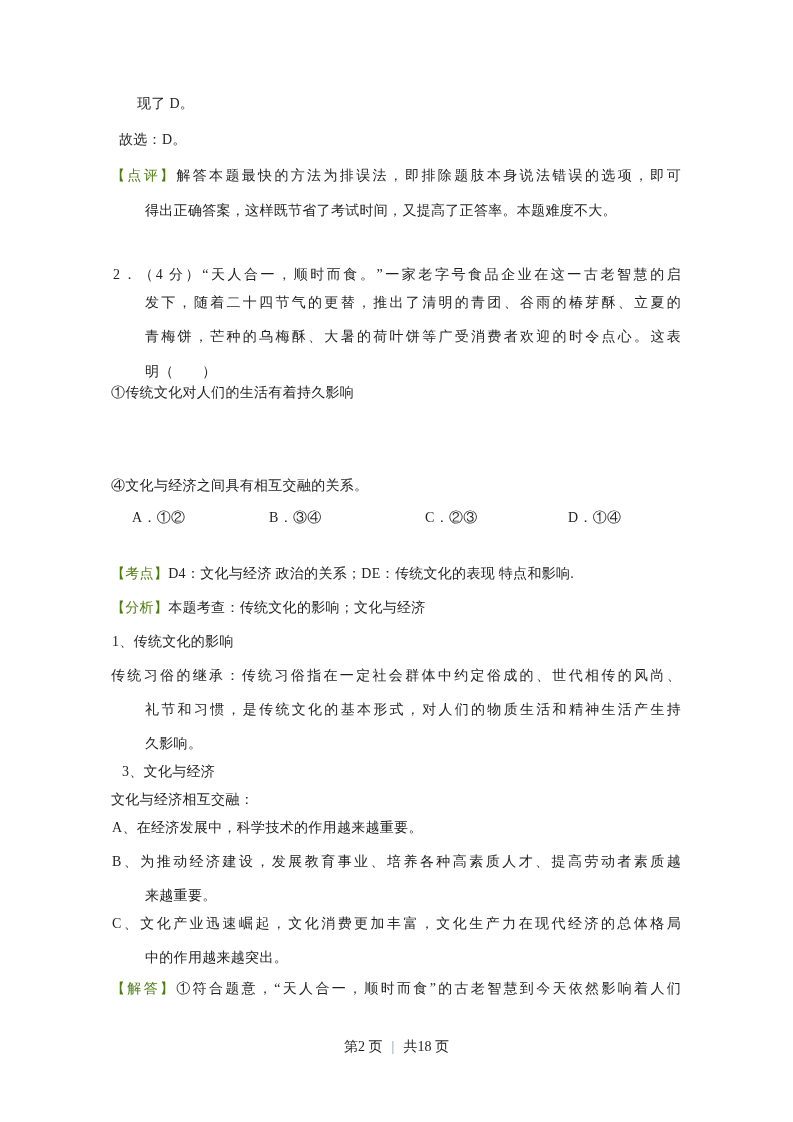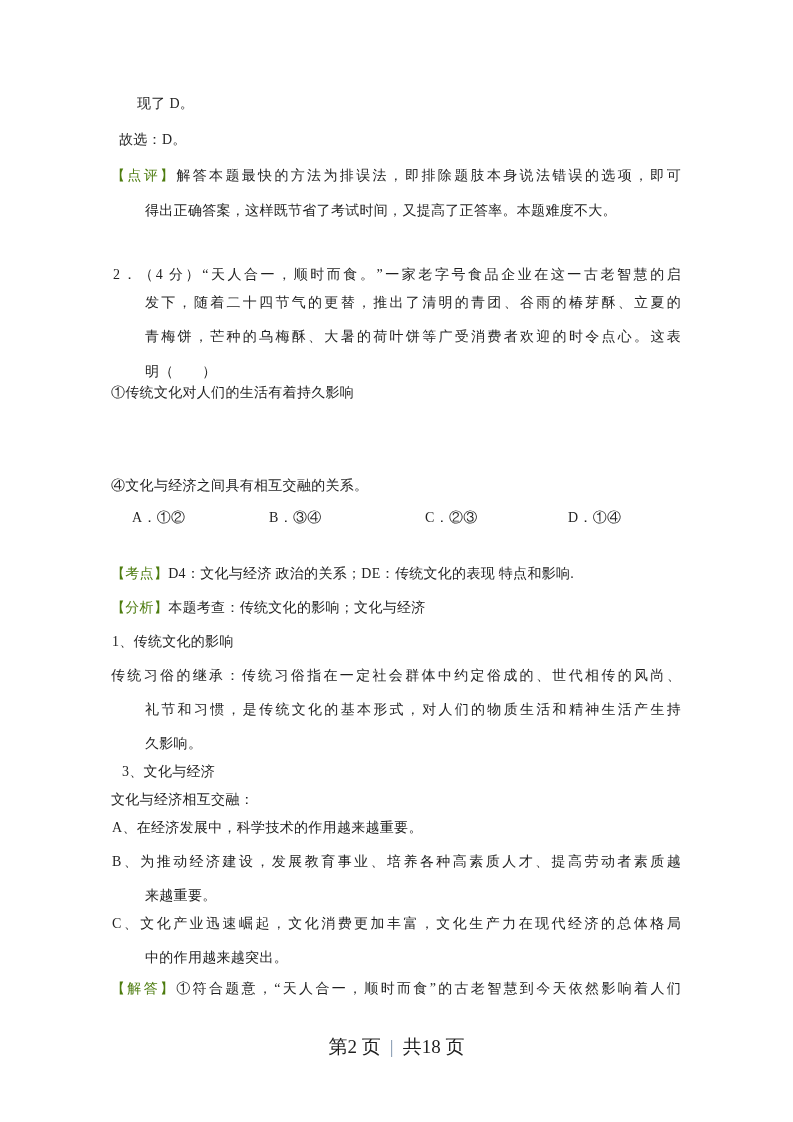--- a/index.html
+++ b/index.html
@@ -28,21 +28,21 @@
     text-align-last: justify;
     white-space: normal;
     overflow: hidden;
   }
   .tag { color: #4d7c0f; }
   .opt { position: absolute; top: 0; }
   .footer {
     position: absolute;
     left: 0; top: 1036px; width: 793px; height: 22px;
     display: flex; justify-content: center; align-items: center;
-    font-size: 19px; color: #1f1f1f;
+    font-size: 14px; color: #1f1f1f;
   }
   .footer .sep { color: #7f95ad; margin: 0 9px; }
 </style>
 </head>
 <body>
 
 <div class="page">
 
   <div class="line" style="top:87px;  left:137px;">现了 D。</div>
   <div class="line" style="top:123px; left:119px;">故选：D。</div>

